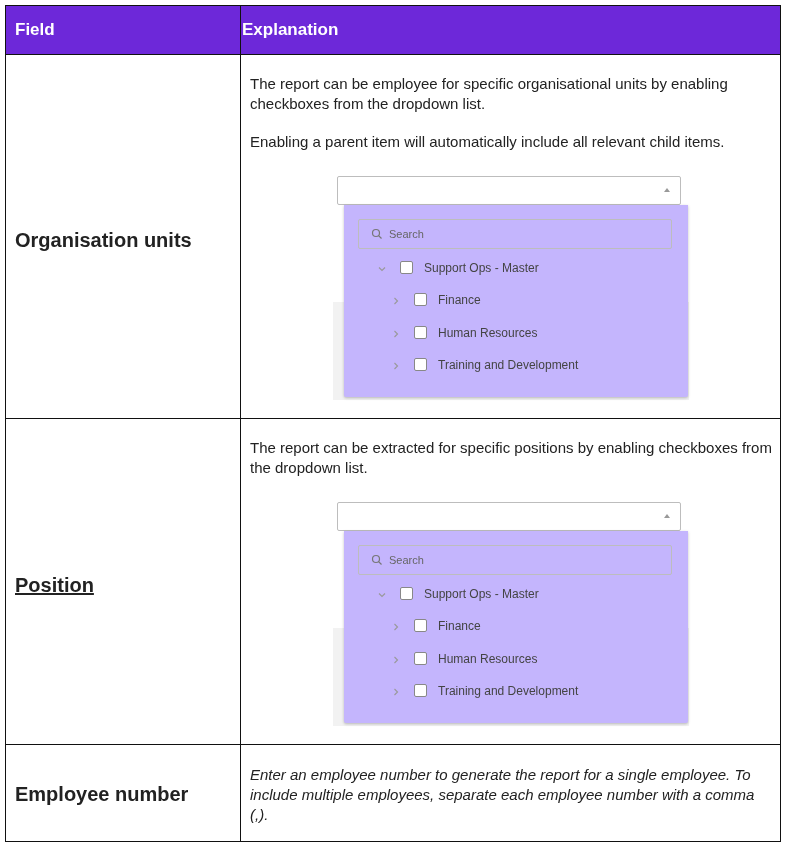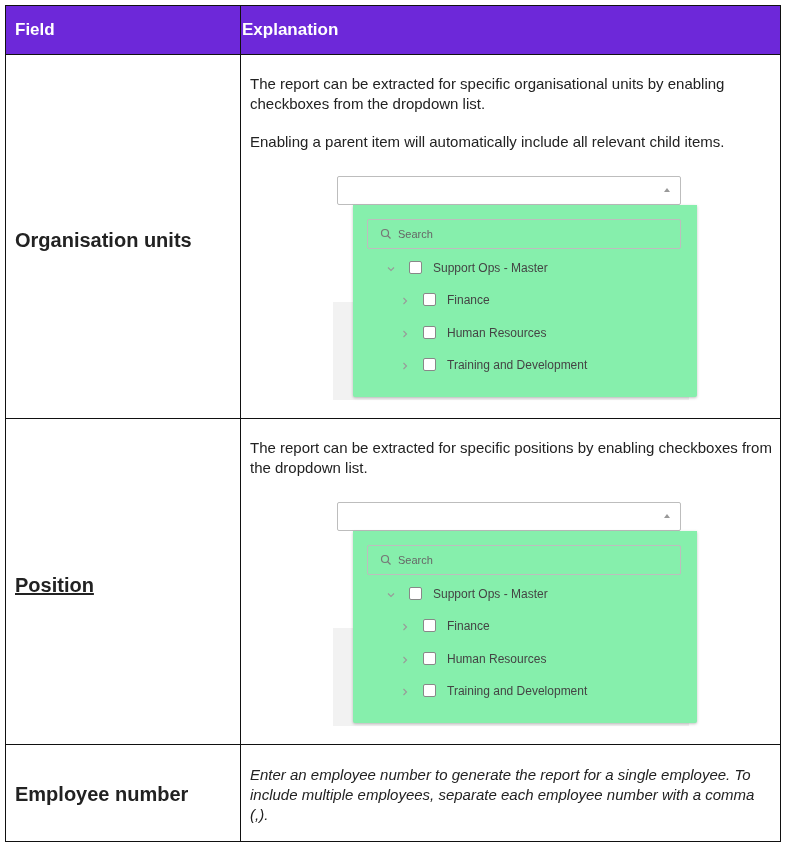--- a/index.html
+++ b/index.html
@@ -11,21 +11,21 @@
   .hline { position: absolute; left: 0; right: 0; height: 1px; background: #111; }
   .field { position: absolute; left: 9px; font-weight: bold; font-size: 20px; color: #222; }
   .expl { position: absolute; left: 244px; width: 525px; font-size: 15px; line-height: 20px; color: #222; }
   .expl p { margin: 0; }
   .gap { height: 18px; }
 
   .dd { position: absolute; left: 331px; width: 344px; }
   .backdrop { position: absolute; left: -4px; width: 356px; background: #f2f2f2; }
   .trigger { position: absolute; left: 0; top: 0; width: 344px; height: 29px; border: 1px solid #bdbdbd; box-sizing: border-box; background: #fff; border-radius: 2px; }
   .trigger .caret { position: absolute; right: 10px; top: 11px; width: 0; height: 0; border-left: 3px solid transparent; border-right: 3px solid transparent; border-bottom: 4px solid #999; }
-  .panel { position: absolute; left: 16px; top: 29px; width: 344px; height: 192px; background: #86efac; box-shadow: 0 1px 3px rgba(0,0,0,0.25); border-radius: 0 0 2px 2px; }
+  .panel { position: absolute; left: 7px; top: 29px; width: 344px; height: 192px; background: #c4b5fd; box-shadow: 0 1px 3px rgba(0,0,0,0.25); border-radius: 0 0 2px 2px; }
   .search { position: absolute; left: 14px; top: 14px; width: 314px; height: 30px; border: 1px solid #bdbdbd; box-sizing: border-box; border-radius: 2px; }
   .search .ico { position: absolute; left: 12px; top: 8px; width: 12px; height: 12px; }
   .search .ph { position: absolute; left: 30px; top: 0; line-height: 28px; font-size: 11px; color: #666; }
   .row { position: absolute; height: 20px; font-size: 12px; color: #444; }
   .row .chev { position: absolute; left: 0; top: 3px; width: 12px; height: 12px; }
   .row .cb { position: absolute; left: 24px; top: 1px; width: 13px; height: 13px; border: 1px solid #888; border-radius: 2px; box-sizing: border-box; background: #fff; }
   .row .lbl { position: absolute; left: 48px; top: 0; line-height: 16px; white-space: nowrap; }
 </style>
 </head>
 <body>
@@ -34,21 +34,21 @@
   <div class="hdr">
     <div class="c" style="left:9px;">Field</div>
     <div class="c" style="left:236px;">Explanation</div>
   </div>
   <div class="vline"></div>
   <div class="hline" style="top:412px;"></div>
   <div class="hline" style="top:738px;"></div>
 
   <div class="field" style="top:223px;">Organisation units</div>
   <div class="expl" style="top:68px;">
-    <p>The report can be extracted for specific organisational units by enabling checkboxes from the dropdown list.</p>
+    <p>The report can be employee for specific organisational units by enabling checkboxes from the dropdown list.</p>
     <div class="gap"></div>
     <p>Enabling a parent item will automatically include all relevant child items.</p>
   </div>
 
   <div class="dd" style="top:170px;">
     <div class="backdrop" style="top:126px; height:98px;"></div>
     <div class="trigger">
       <span class="caret"></span>
     </div>
     <div class="panel">

